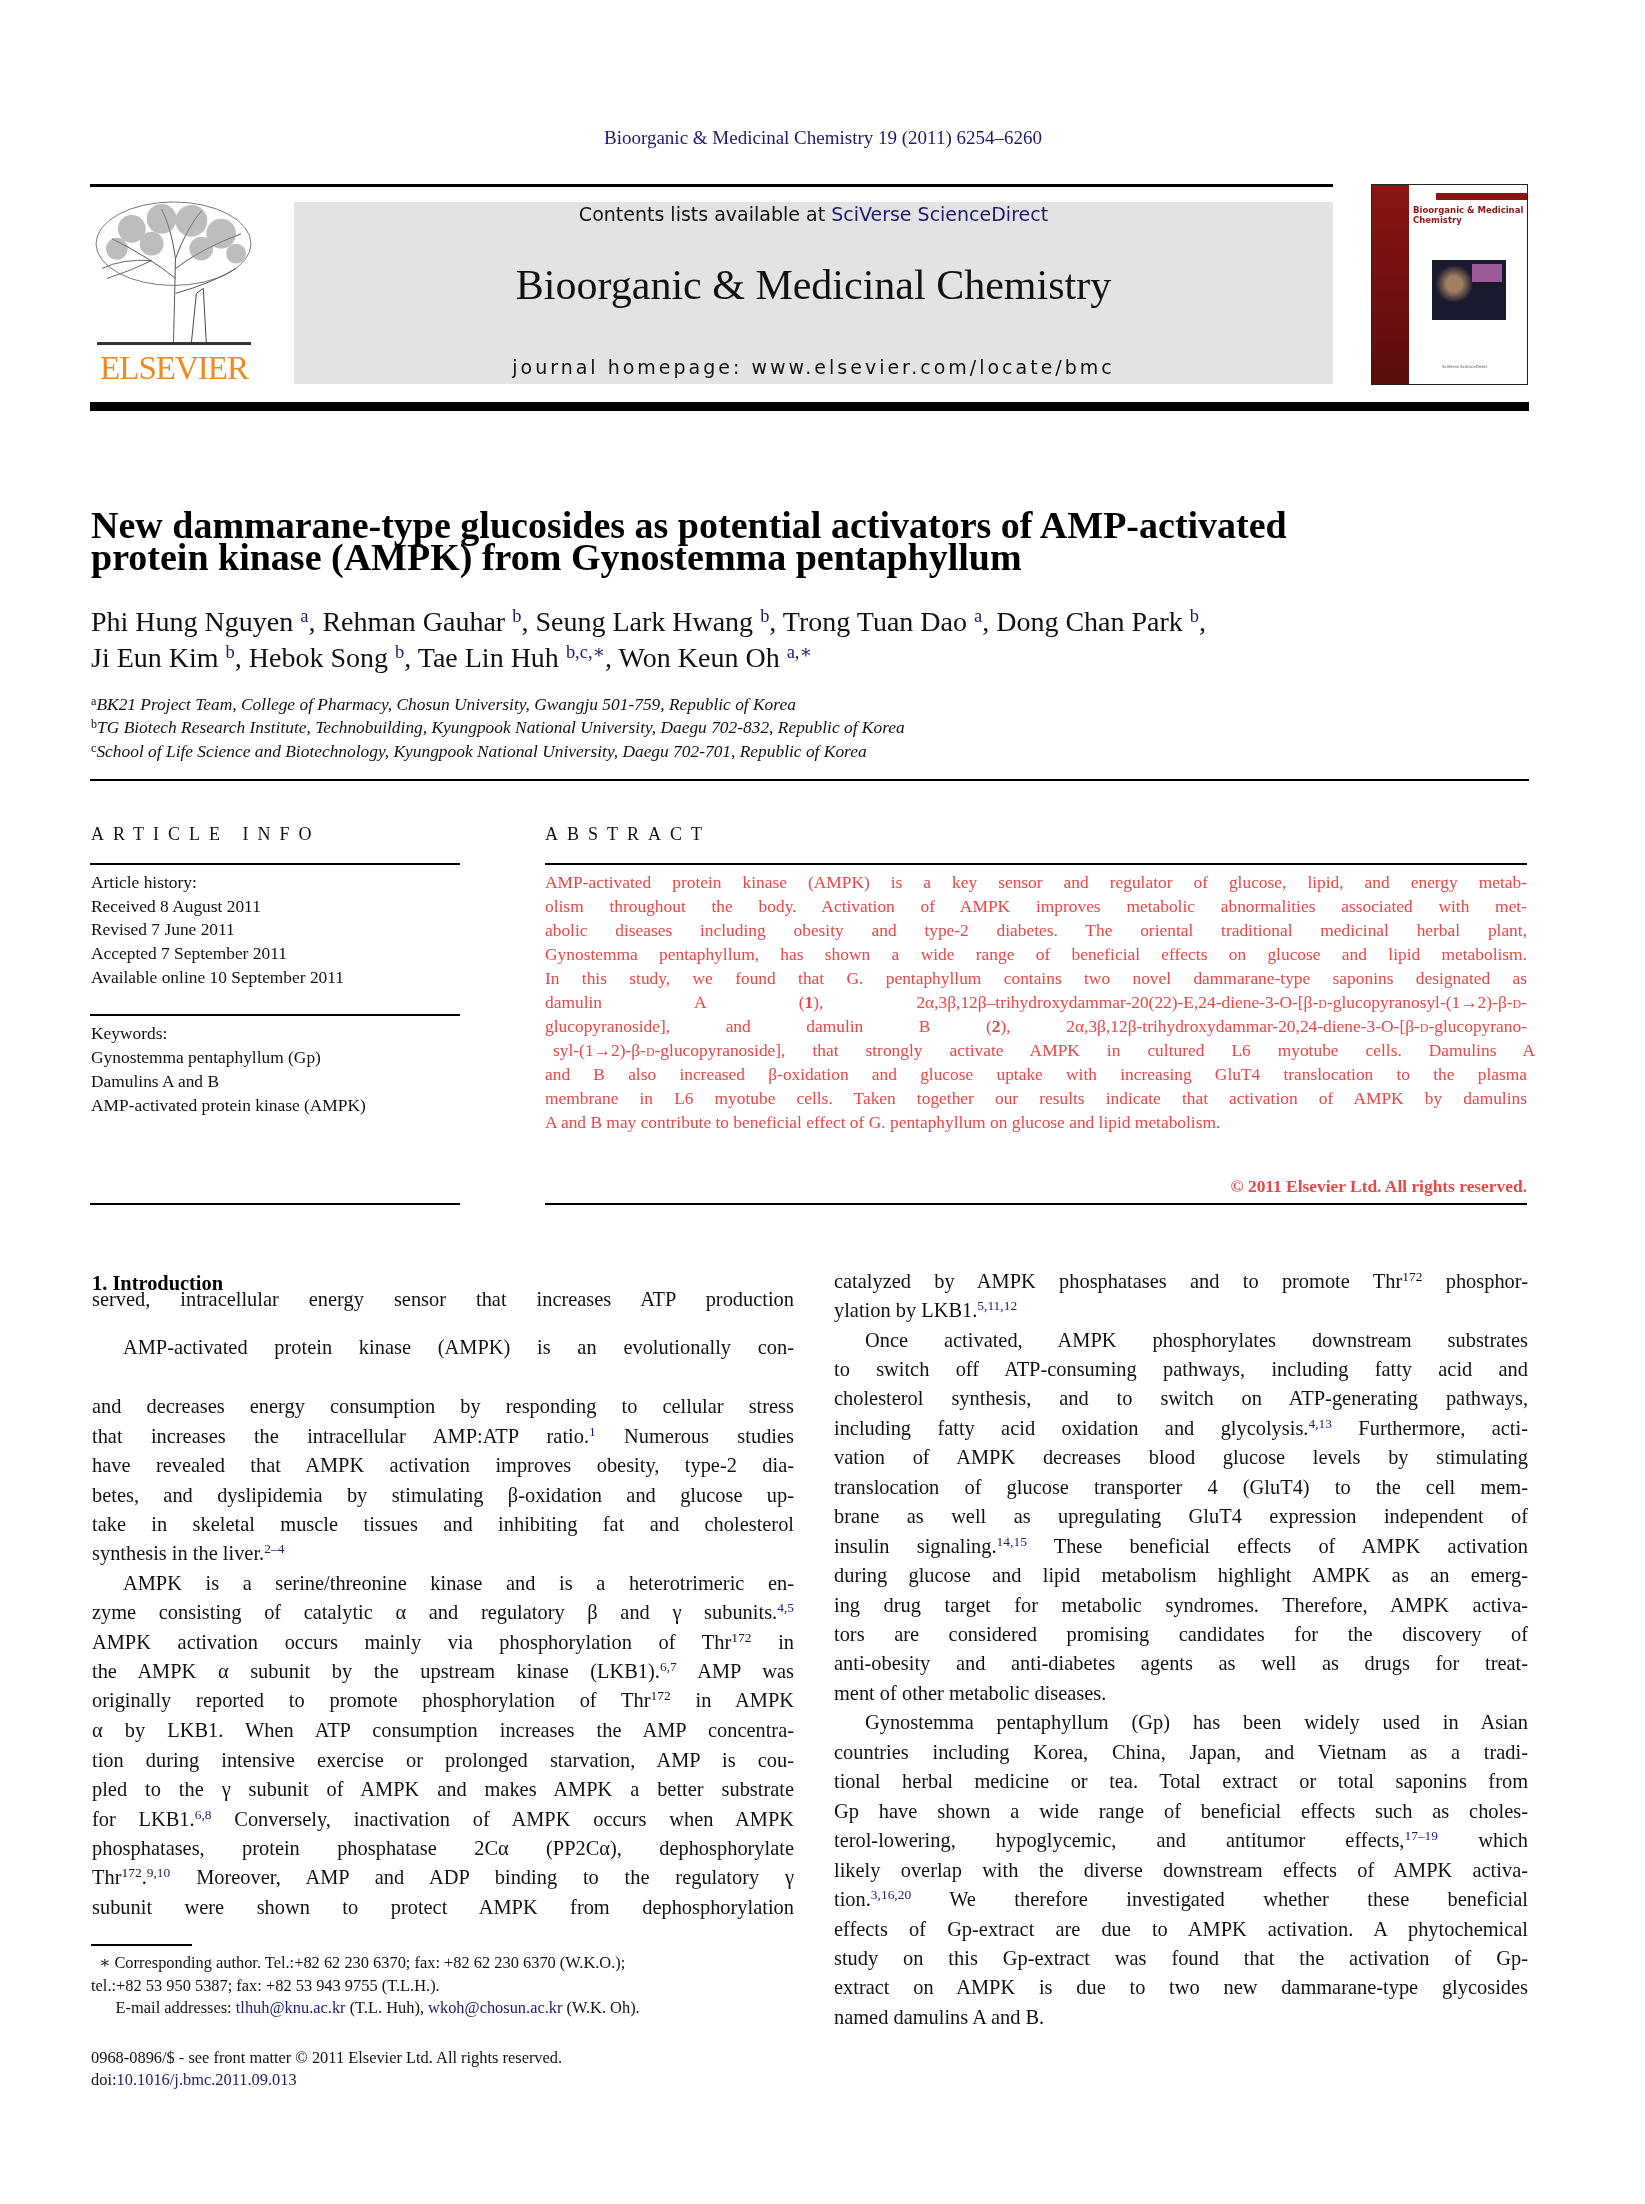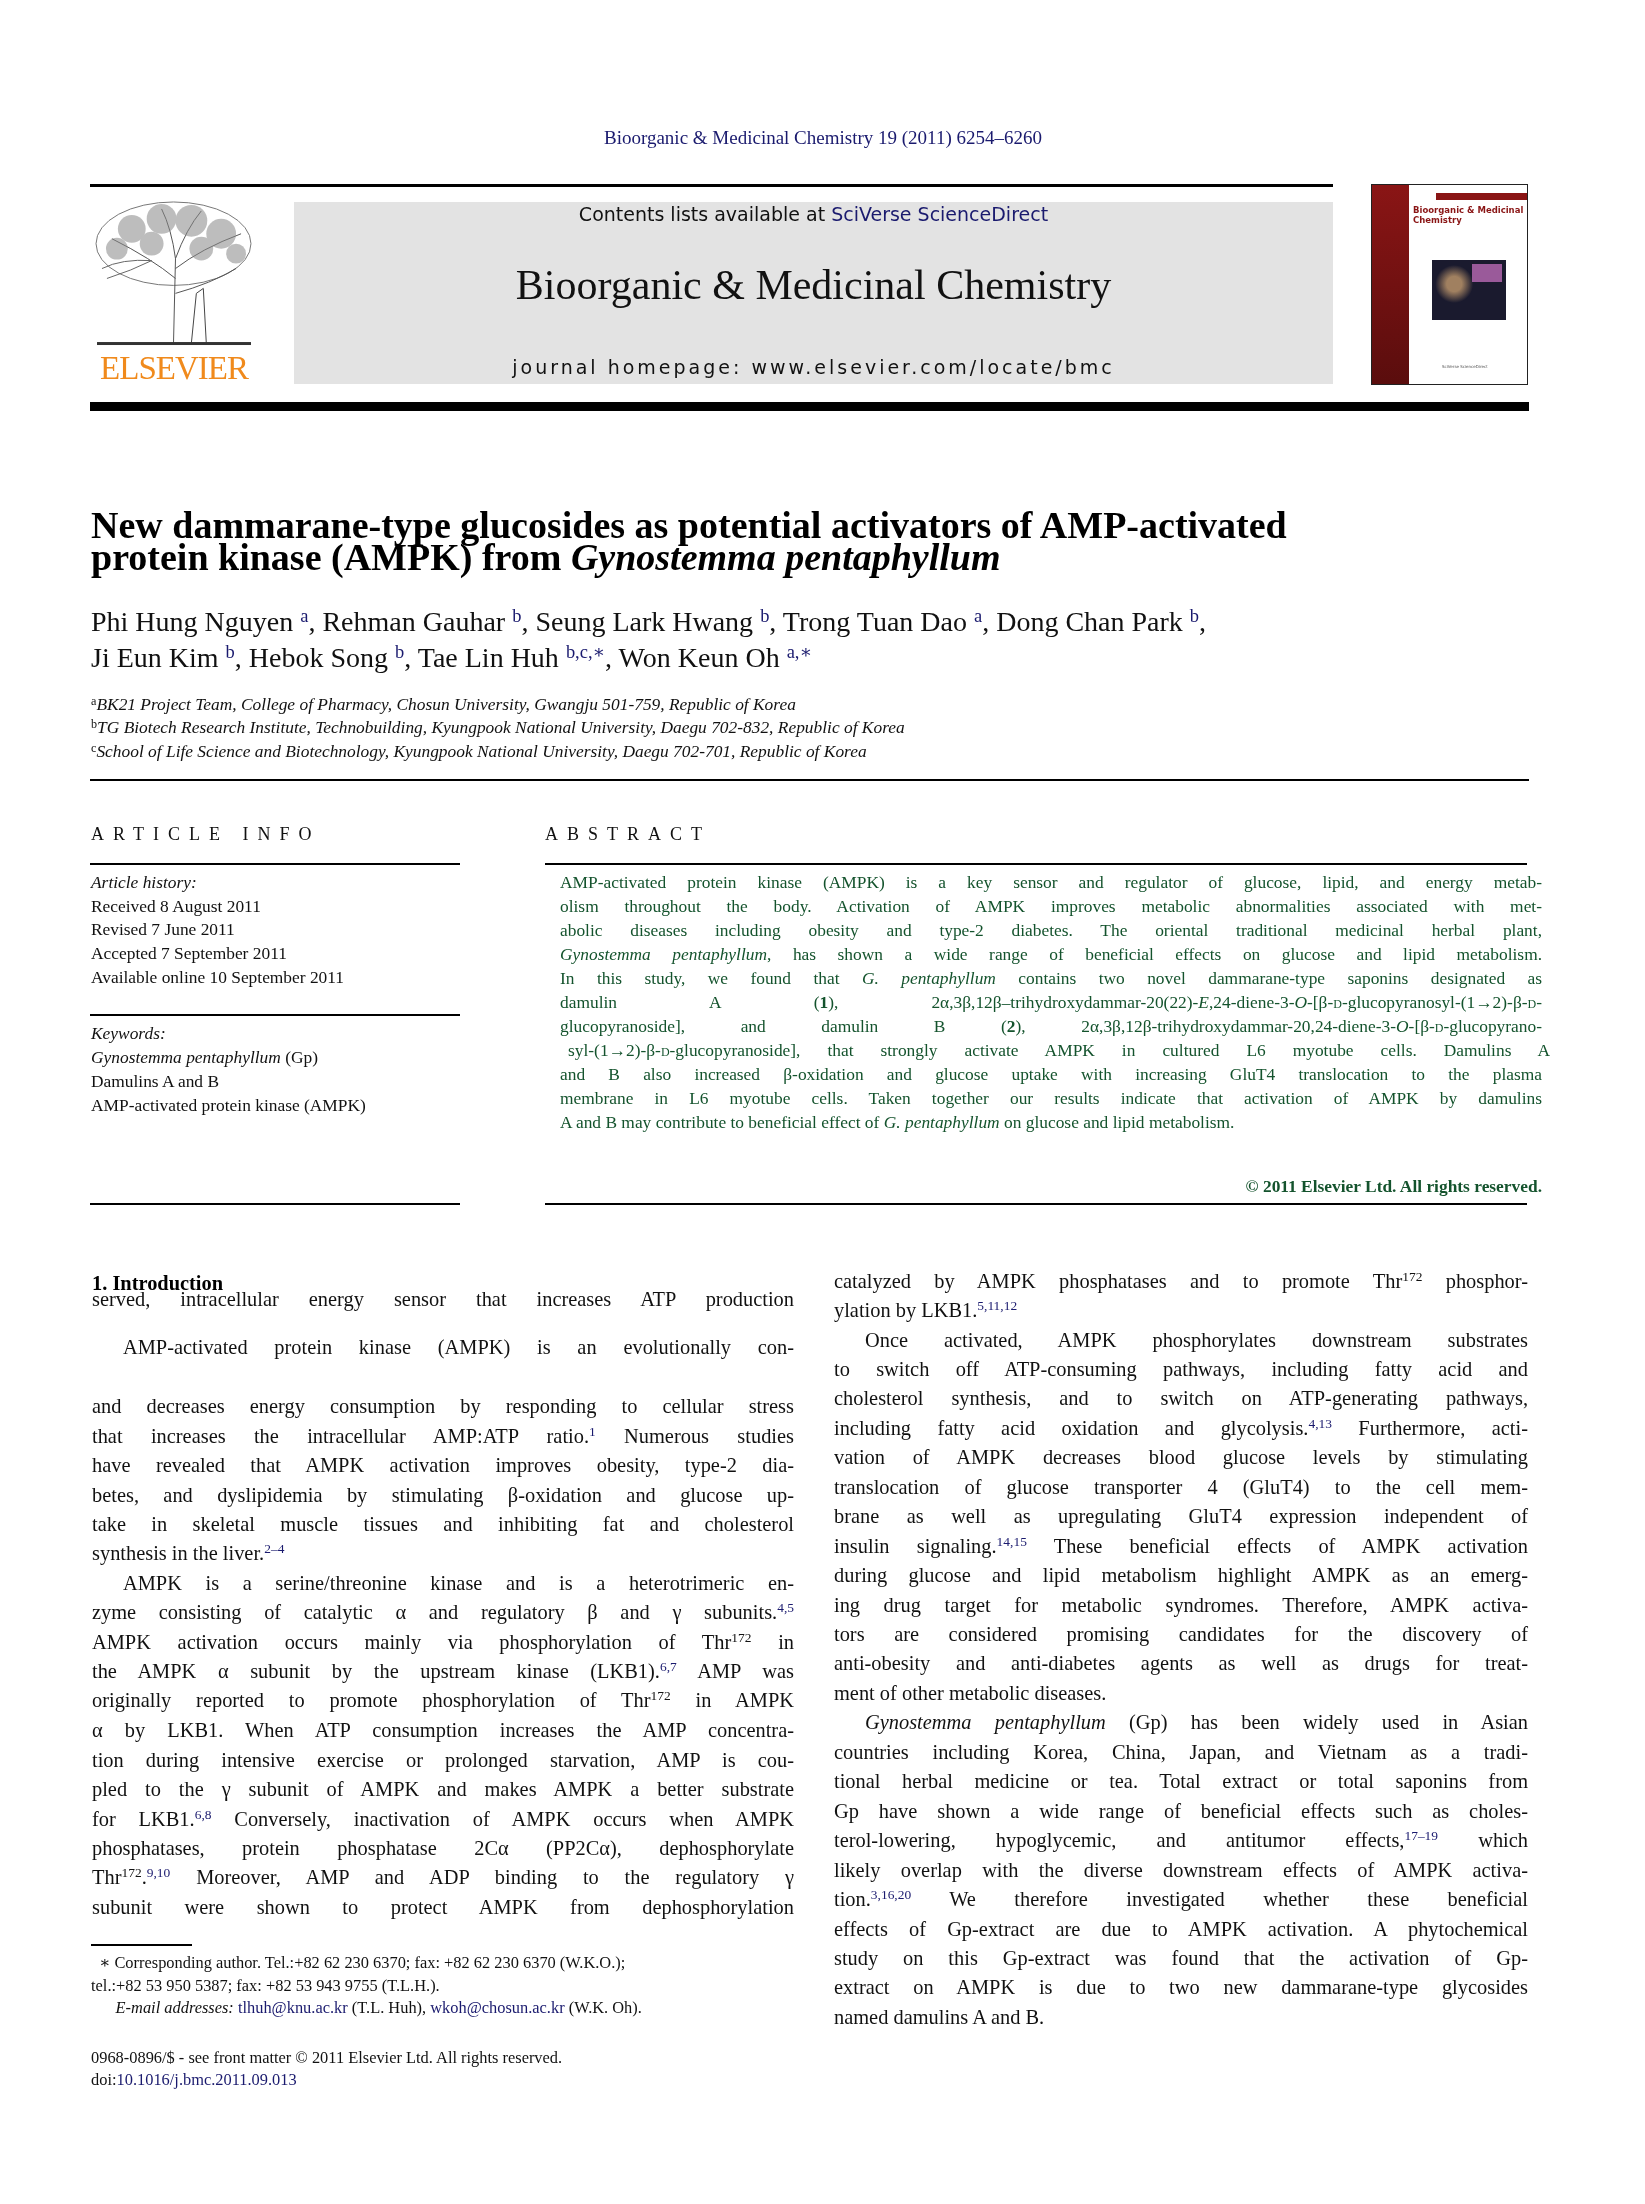--- a/index.html
+++ b/index.html
@@ -3,21 +3,21 @@
 <meta charset="utf-8">
 <style>
   html, body { margin: 0; padding: 0; background: #ffffff; }
   body { width: 1646px; height: 2205px; position: relative; overflow: hidden;
          font-family: "Liberation Serif", "DejaVu Serif", serif; color: #111; }
   .abs { position: absolute; }
   .rule { position: absolute; background: #000; }
   .link { color: #1a1a6e; }
   .sup { font-size: 0.66em; vertical-align: 0.5em; line-height: 0; color: #1a1a6e; }
   .supk { font-size: 0.66em; vertical-align: 0.5em; line-height: 0; }
-  .it { font-style: italic; }
+  .it { }
   .bd { font-weight: bold; }
   .sc { font-variant: small-caps; }
 
   
   #journal-ref { left: 0; width: 1646px; top: 127px; text-align: center; font-size: 19px; color: #1a1a6e; }
   #gray-box { left: 294px; top: 202px; width: 1039px; height: 182px; background: #e3e3e3; }
   #contents-line { left: 294px; width: 1039px; top: 203px; text-align: center;
                    font-family: "DejaVu Sans", sans-serif; font-size: 19px; color: #111; }
   #journal-name { left: 294px; width: 1039px; top: 261px; text-align: center; font-size: 42px; color: #111; }
   #homepage { left: 294px; width: 1039px; top: 356px; text-align: center;
@@ -40,21 +40,21 @@
 
   
   .title-line { left: 91px; font-family: "Liberation Serif", serif; font-weight: bold; font-size: 38px; white-space: nowrap; color: #000; }
   .author-line { left: 91px; font-size: 28px; white-space: nowrap; color: #111; }
   .aff-line { left: 91px; font-size: 17.4px; font-style: italic; white-space: nowrap; color: #111; }
   .aff-line .mk { font-style: normal; font-size: 0.7em; vertical-align: 0.45em; line-height: 0; }
 
   
   .caps-head { font-size: 18px; letter-spacing: 9px; color: #111; white-space: nowrap; }
   .info-line { left: 91px; font-size: 17.4px; white-space: nowrap; color: #111; }
-  .abs-line { left: 560px; width: 982px; font-size: 17.4px; white-space: nowrap; color: #14532d;
+  .abs-line { left: 545px; width: 982px; font-size: 17.4px; white-space: nowrap; color: #ef4444;
               text-align: justify; text-align-last: justify; }
   .abs-line.last { text-align-last: left; }
   .abs-line.right { text-align: center; text-align-last: right; font-weight: bold; }
 
   
   .col-line { font-size: 20.4px; white-space: nowrap; color: #111; text-align: justify; text-align-last: justify; }
   .col-line.last { text-align-last: left; }
   .colL { left: 92px; width: 702px; }
   .colR { left: 834px; width: 694px; }
   .indent { text-indent: 31px; }

